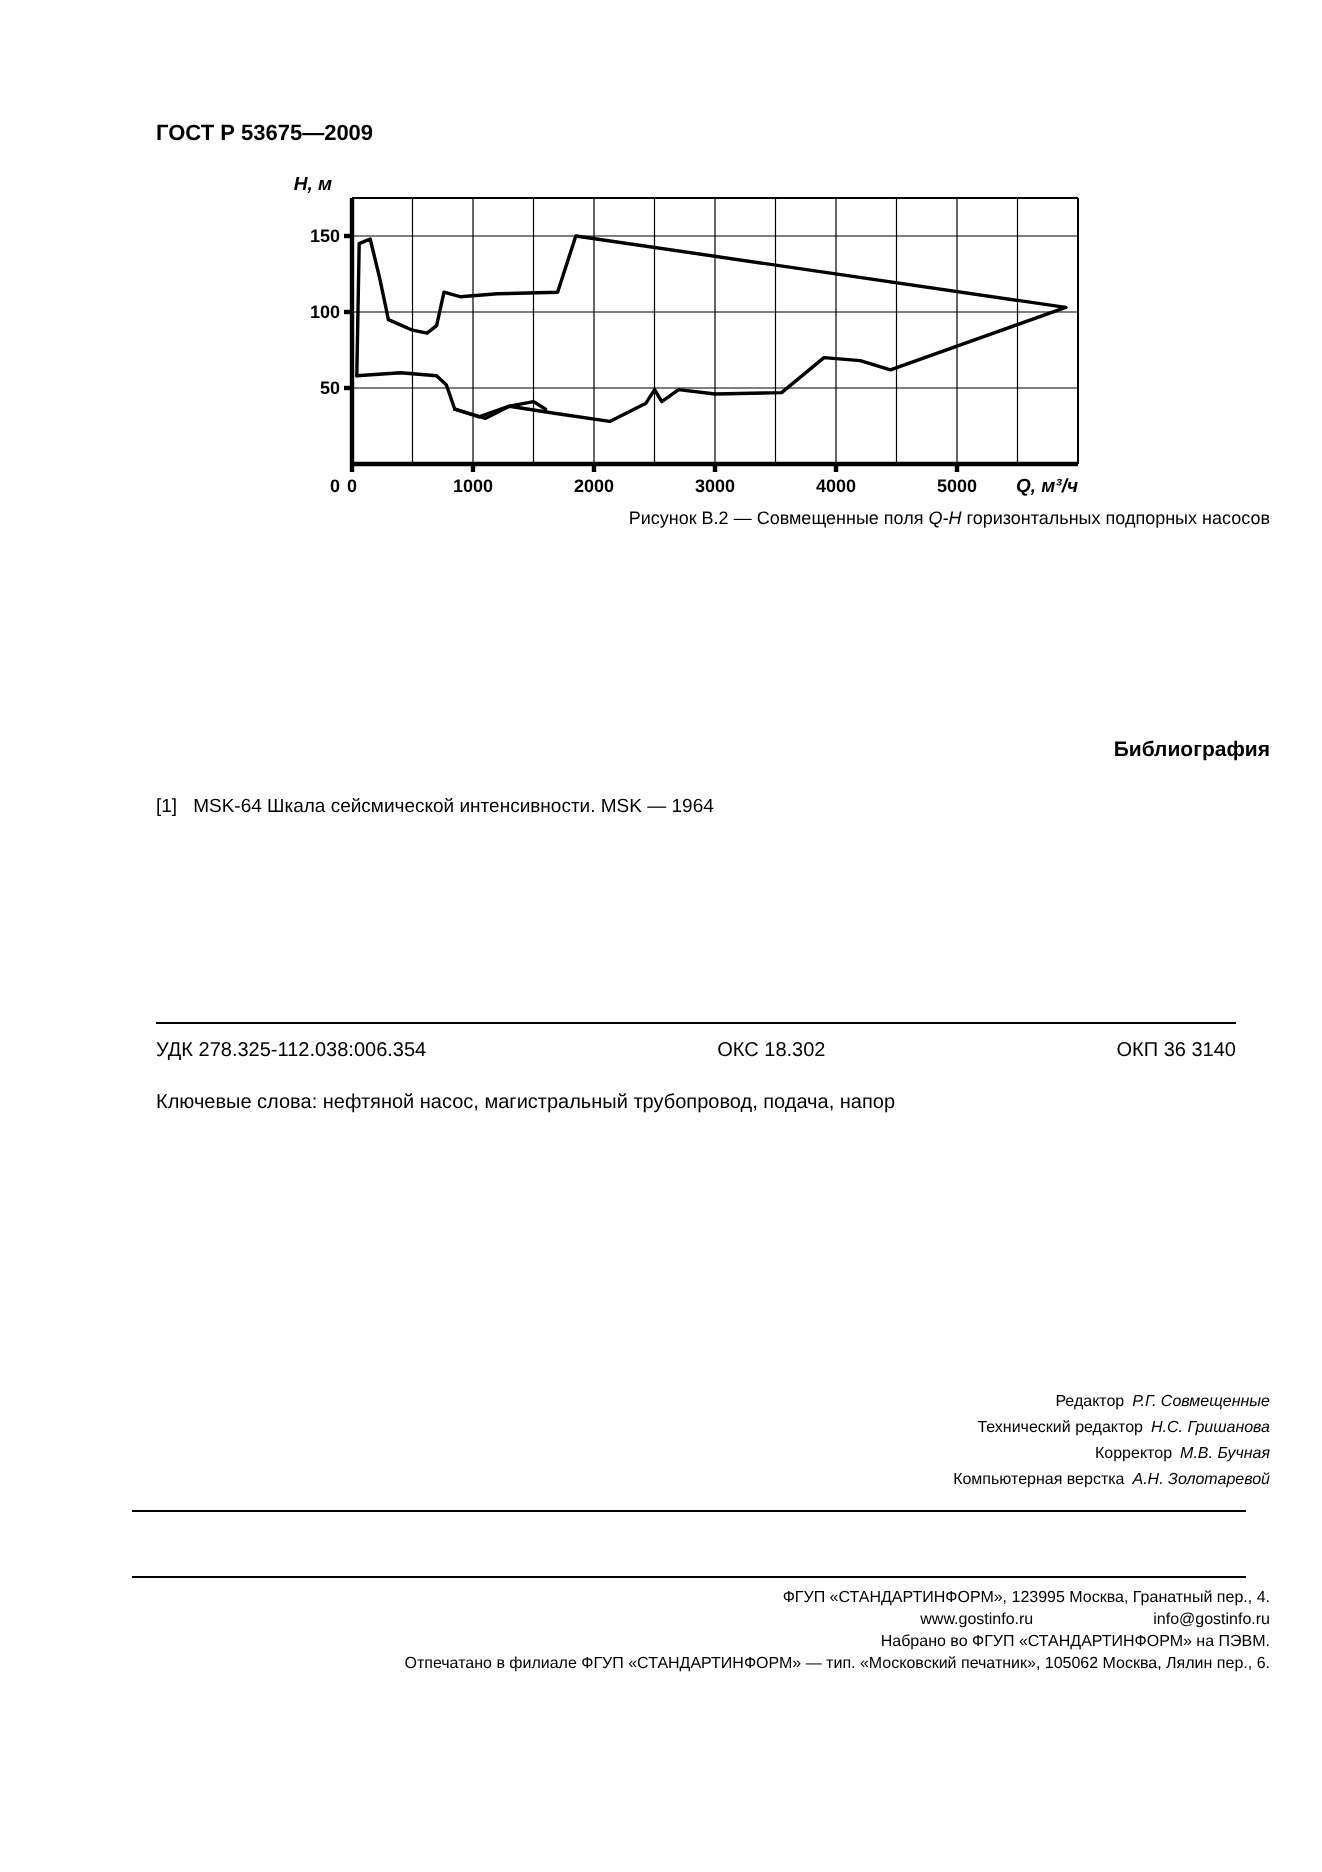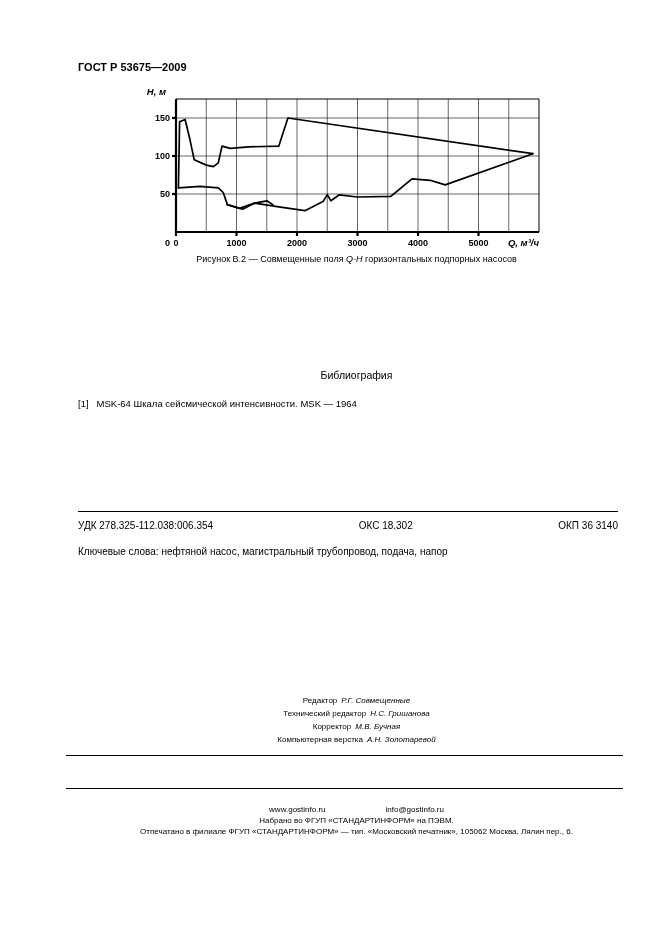--- a/index.html
+++ b/index.html
@@ -17,24 +17,24 @@
     left:78px;top:61px;
     font-size:11px;font-weight:bold;
   }
   .chart-wrap{left:100px;top:88px;width:460px;height:170px;}
   .grid{stroke:#000;stroke-width:0.6;}
   .border{stroke:#000;stroke-width:1;}
   .axis{stroke:#000;stroke-width:2.2;}
   .series{fill:none;stroke:#000;stroke-width:1.7;stroke-linejoin:round;stroke-linecap:round;}
   .ticklabel{font-family:"Liberation Sans",sans-serif;font-size:9px;font-weight:bold;}
   .axislabel{font-family:"Liberation Sans",sans-serif;font-size:9.5px;font-weight:bold;font-style:italic;}
-  .centered-col{left:78px;right:26px;text-align:center;}
+  .centered-col{left:78px;right:26px;text-align:right;}
   .figure-caption{top:254px;font-size:9px;}
   .figure-caption .qh{font-style:italic;}
-  .biblio-title{top:369px;font-size:10.5px;font-weight:normal;}
+  .biblio-title{top:369px;font-size:10.5px;font-weight:bold;}
   .biblio-entry{left:78px;top:398px;font-size:9.5px;}
   .biblio-entry .lbl{margin-right:8px;}
   .rule{height:0;border-top:1px solid #000;}
   .rule-1{left:78px;right:43px;top:511px;}
   .rule-2{left:66px;right:38px;top:755px;}
   .rule-3{left:66px;right:38px;top:788px;}
   .codes-row{
     left:78px;right:43px;top:520px;
     display:flex;justify-content:space-between;
     font-size:10px;
@@ -128,17 +128,18 @@
     <div><span>Технический редактор</span><span class="name">Н.С. Гришанова</span></div>
     <div><span>Корректор</span><span class="name">М.В. Бучная</span></div>
     <div><span>Компьютерная верстка</span><span class="name">А.Н. Золотаревой</span></div>
   </div>
 
   <div class="abs rule rule-2"></div>
 
 
   <div class="abs rule rule-3"></div>
 
+  <div class="abs centered-col imprint imprint-pub">ФГУП «СТАНДАРТИНФОРМ», 123995 Москва, Гранатный пер., 4.</div>
   <div class="abs centered-col imprint imprint-links"><span>www.gostinfo.ru</span><span class="gap"></span><span>info@gostinfo.ru</span></div>
   <div class="abs centered-col imprint imprint-typeset">Набрано во ФГУП «СТАНДАРТИНФОРМ» на ПЭВМ.</div>
   <div class="abs centered-col imprint imprint-printed">Отпечатано в филиале ФГУП «СТАНДАРТИНФОРМ» — тип. «Московский печатник», 105062 Москва, Лялин пер., 6.</div>
 
 </div>
 
 </body></html>

